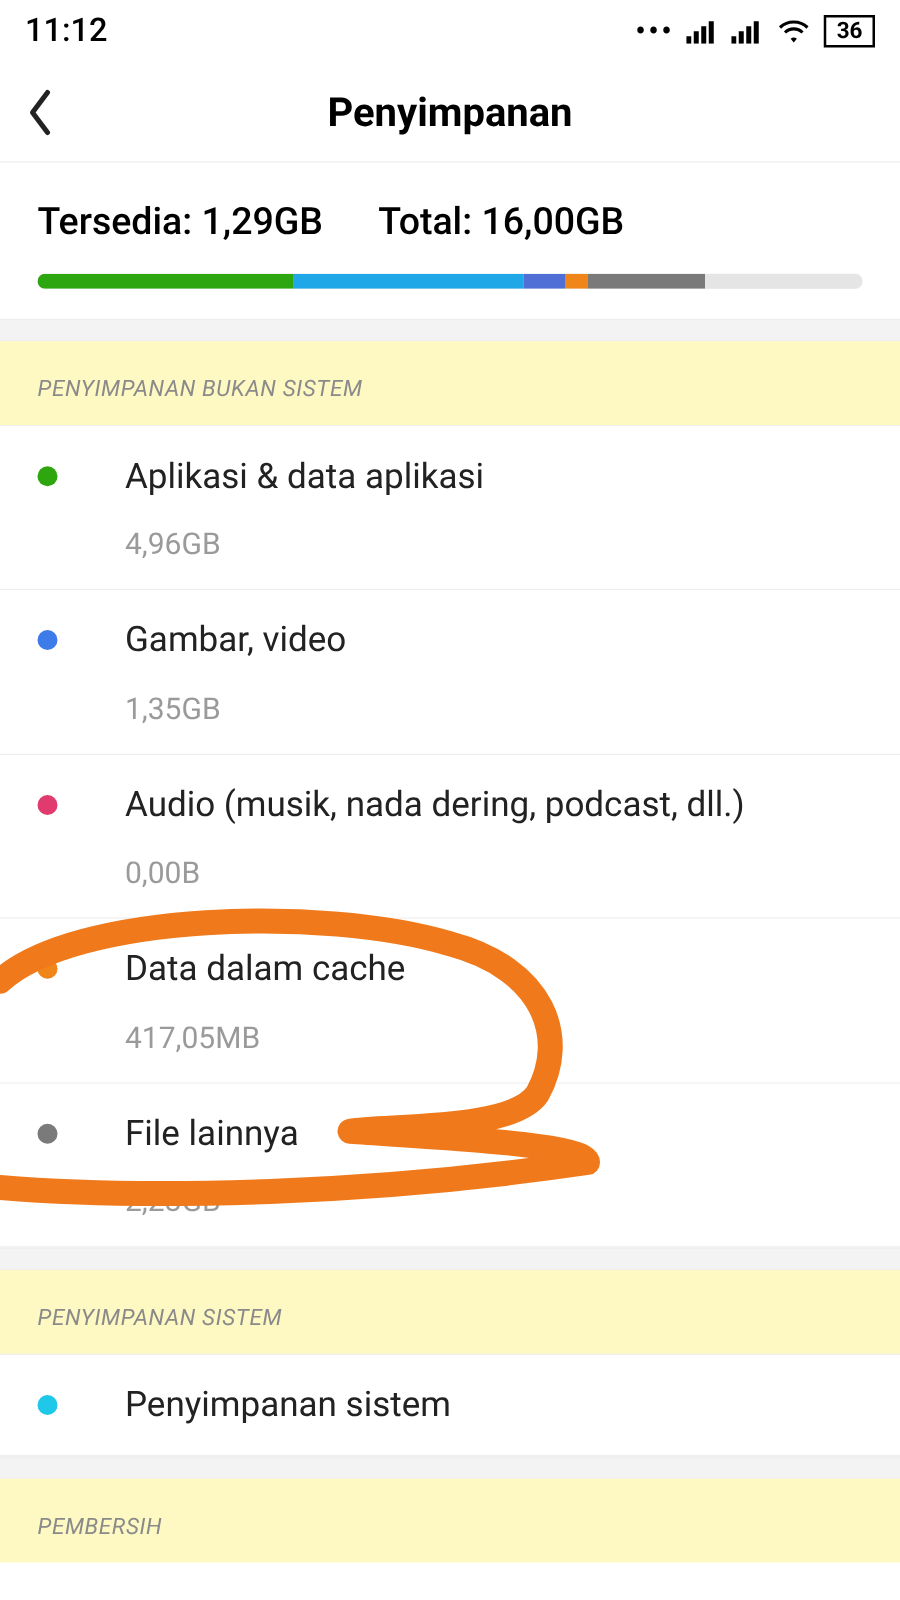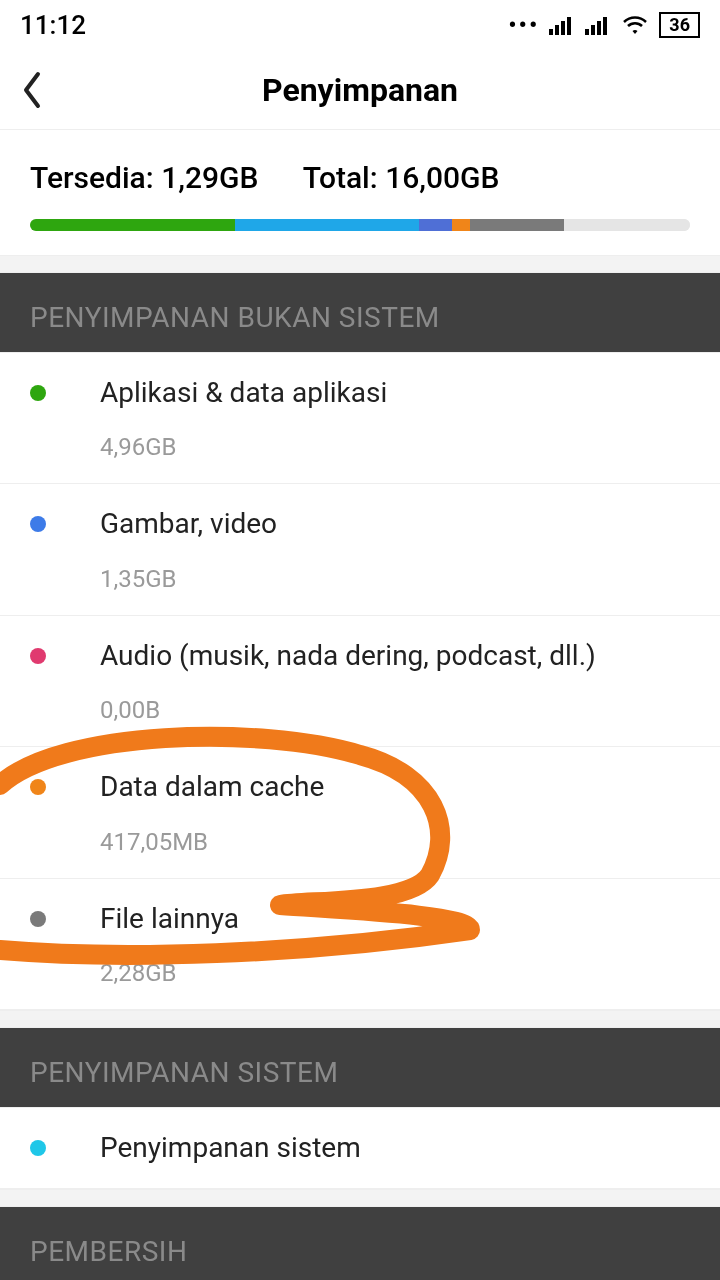--- a/index.html
+++ b/index.html
@@ -19,21 +19,21 @@
   
   .summary { padding: 30px 30px 24px 30px; background: #fff; }
   .summary-line { font-size: 30px; font-weight: 500; }
   .summary-line .gap { display: inline-block; width: 30px; }
   .bar { margin-top: 24px; height: 12px; border-radius: 6px; overflow: hidden; display: flex; background: #e9e9e9; }
   .seg { height: 100%; }
 
   .gap-block { height: 18px; background: #f3f3f3; border-top: 1px solid #eee; border-bottom: 1px solid #eee; }
 
   
-  .section-header { padding: 28px 30px 18px 30px; color: #8a8a8a; font-size: 28px; letter-spacing: 0.5px; border-bottom: 1px solid #eee; background: #404040; }
+  .section-header { padding: 28px 30px 18px 30px; color: #8a8a8a; font-size: 18px; letter-spacing: 0.5px; border-bottom: 1px solid #eee; background: #fef9c3; font-style: italic; }
 
   
   .item { display: flex; align-items: flex-start; padding: 22px 30px 22px 30px; border-bottom: 1px solid #eee; background: #fff; }
   .dot-col { width: 70px; display: flex; align-items: center; justify-content: flex-start; padding-top: 10px; }
   .dot { width: 16px; height: 16px; border-radius: 50%; }
   .item-text { flex: 1; }
   .item-title { font-size: 28px; color: #222; line-height: 1.3; }
   .item-sub { font-size: 24px; color: #9a9a9a; margin-top: 22px; }
 
   

